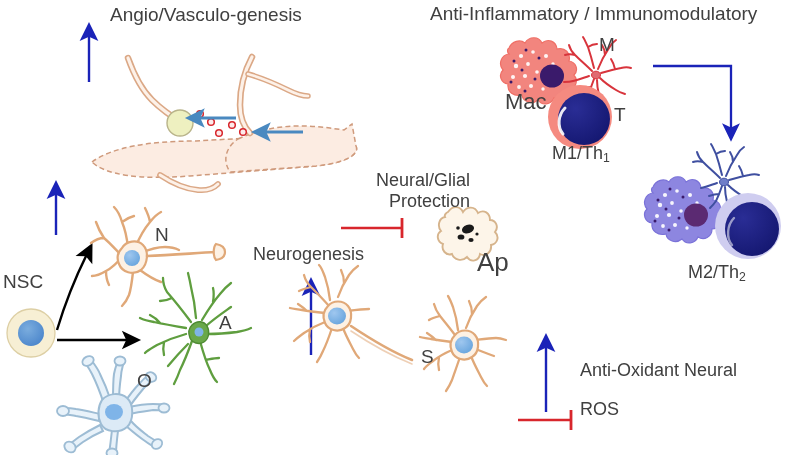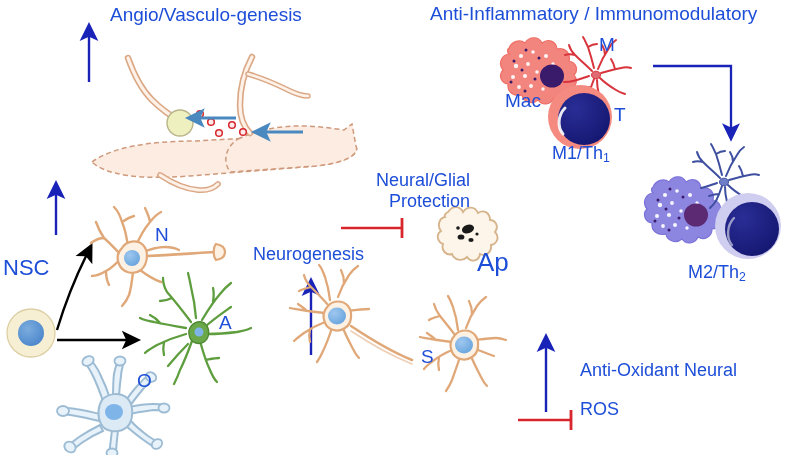--- a/index.html
+++ b/index.html
@@ -3,21 +3,21 @@
 <meta charset="utf-8">
 <style>
   html,body{margin:0;padding:0;background:#ffffff;}
   #canvas{
     position:relative;
     width:800px;height:455px;
     background:#ffffff;
     font-family:"Liberation Sans", sans-serif;
     overflow:hidden;
   }
-  .lbl{position:absolute;color:#1d4ed8;white-space:nowrap;line-height:1.12;}
+  .lbl{position:absolute;color:#404040;white-space:nowrap;line-height:1.12;}
   .title{font-size:19px;}
   .sub{font-size:18px;}
   .cellid{font-size:17px;}
   .multi{line-height:1.18;text-align:right;}
   svg{position:absolute;left:0;top:0;width:800px;height:455px;overflow:visible;}
   sub{font-size:0.68em;vertical-align:-0.22em;}
 </style>
 </head>
 <body>
 
@@ -345,28 +345,28 @@
   <div class="lbl sub multi" style="left:366px;top:170px;width:104px;">
     <div>Neural/Glial</div>
     <div>Protection</div>
   </div>
 
   <div class="lbl sub" style="left:253px;top:244px;">Neurogenesis</div>
 
   <div class="lbl sub" style="left:580px;top:360px;">Anti-Oxidant Neural</div>
   <div class="lbl sub" style="left:580px;top:399px;">ROS</div>
 
-  <div class="lbl cellid" style="left:3px;top:256px;font-size:22px;">NSC</div>
+  <div class="lbl cellid" style="left:3px;top:271px;font-size:19px;">NSC</div>
   <div class="lbl cellid" style="left:155px;top:224px;font-size:19px;">N</div>
   <div class="lbl cellid" style="left:219px;top:312px;font-size:19px;">A</div>
   <div class="lbl cellid" style="left:137px;top:370px;font-size:19px;">O</div>
   <div class="lbl cellid" style="left:421px;top:346px;font-size:19px;">S</div>
   <div class="lbl cellid" style="left:477px;top:248px;font-size:26px;">Ap</div>
 
-  <div class="lbl cellid" style="left:505px;top:90px;font-size:19px;">Mac</div>
+  <div class="lbl cellid" style="left:505px;top:90px;font-size:22px;">Mac</div>
   <div class="lbl cellid" style="left:599px;top:34px;font-size:19px;">M</div>
   <div class="lbl cellid" style="left:614px;top:104px;font-size:19px;">T</div>
 
   <div class="lbl sub" style="left:552px;top:143px;"><span>M1/Th</span><sub>1</sub></div>
 
   <div class="lbl sub" style="left:688px;top:262px;"><span>M2/Th</span><sub>2</sub></div>
 
 </div>
 
 </body></html>

